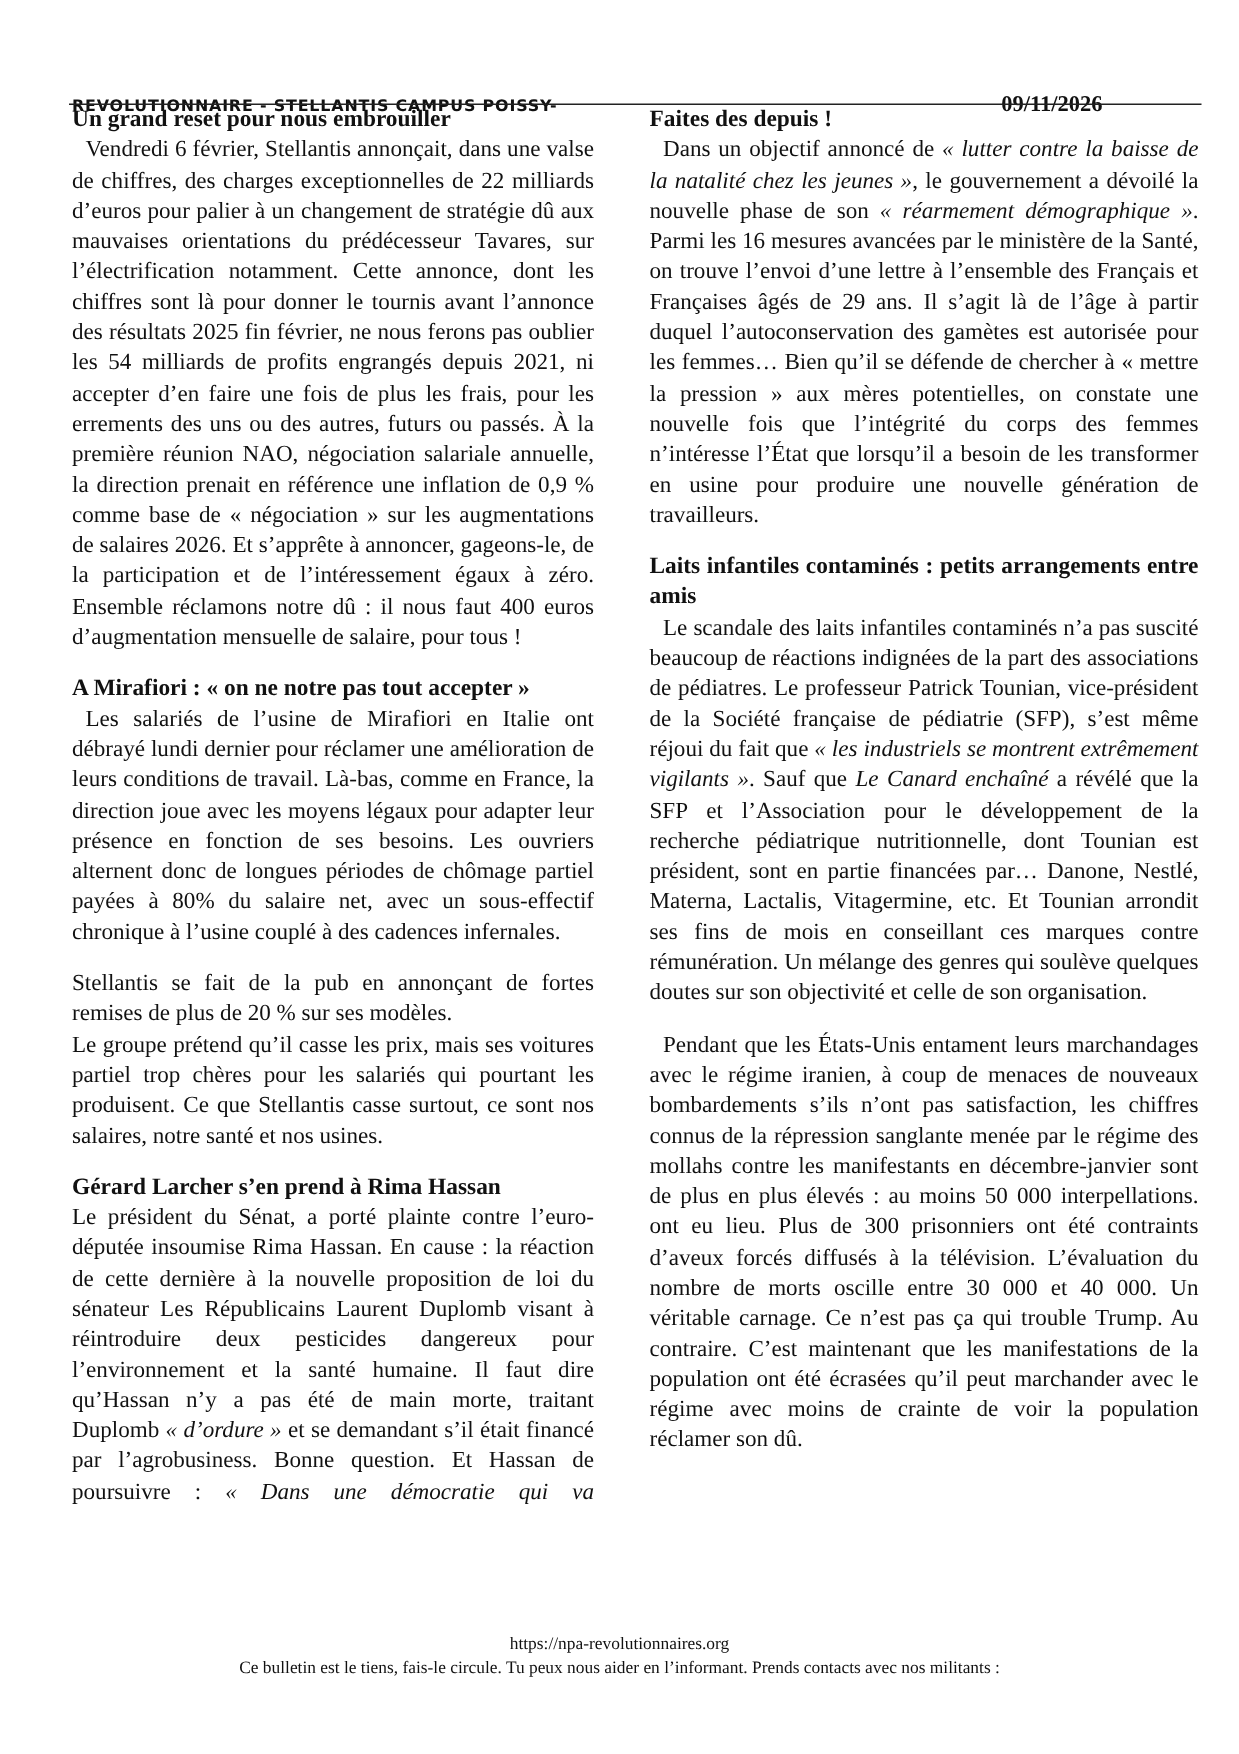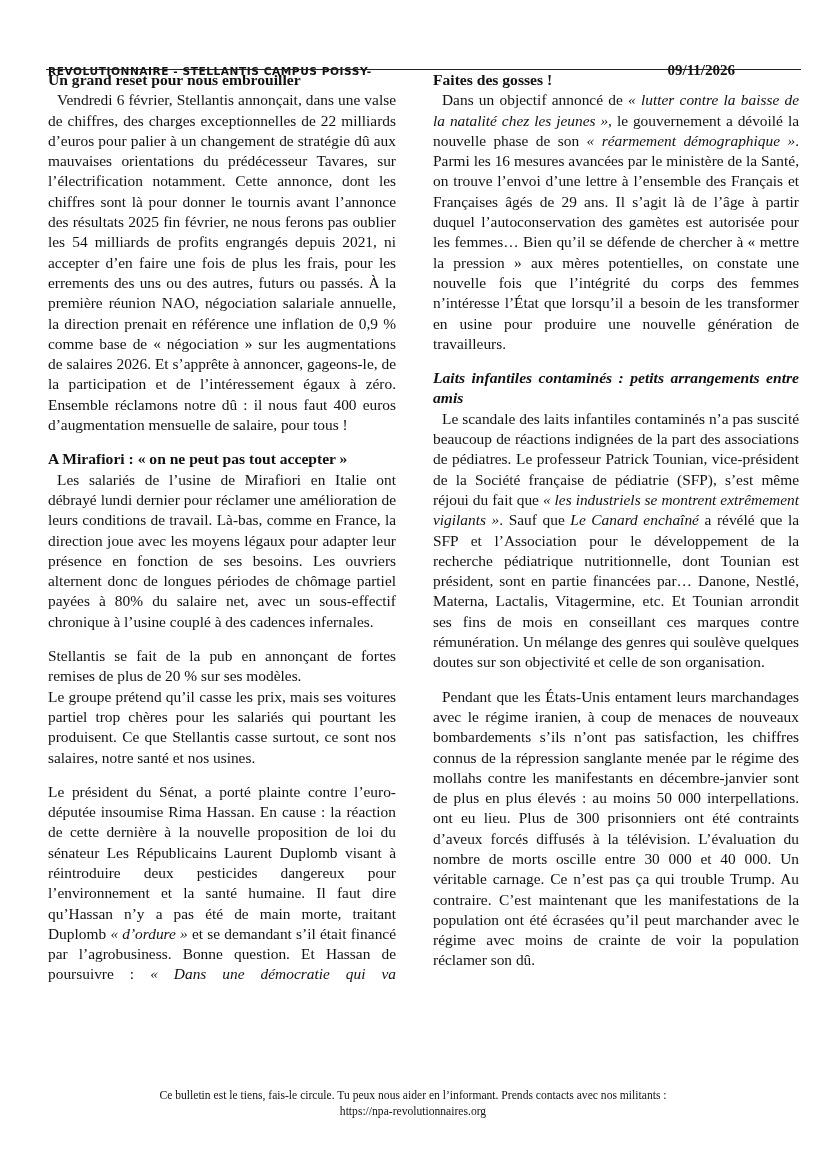--- a/index.html
+++ b/index.html
@@ -32,48 +32,49 @@
 <div class="header-rule"></div>
 
 <div class="col col-left">
 
   <div class="article">
     <p class="title">Un grand reset pour nous embrouiller</p>
     <p class="p indent">Vendredi 6 février, Stellantis annonçait, dans une valse de chiffres, des charges exceptionnelles de 22 milliards d’euros pour palier à un changement de stratégie dû aux mauvaises orientations du prédécesseur Tavares, sur l’électrification notamment. Cette annonce, dont les chiffres sont là pour donner le tournis avant l’annonce des résultats 2025 fin février, ne nous ferons pas oublier les 54 milliards de profits engrangés depuis 2021, ni accepter d’en faire une fois de plus les frais, pour les errements des uns ou des autres, futurs ou passés. À la première réunion NAO, négociation salariale annuelle, la direction prenait en référence une inflation de 0,9 % comme base de « négociation » sur les augmentations de salaires 2026. Et s’apprête à annoncer, gageons-le, de la participation et de l’intéressement égaux à zéro. Ensemble réclamons notre dû : il nous faut 400 euros d’augmentation mensuelle de salaire, pour tous !</p>
   </div>
 
   <div class="article">
-    <p class="title">A Mirafiori : « on ne peut pas tout accepter »</p>
+    <p class="title">A Mirafiori : « on ne notre pas tout accepter »</p>
     <p class="p indent">Les salariés de l’usine de Mirafiori en Italie ont débrayé lundi dernier pour réclamer une amélioration de leurs conditions de travail. Là-bas, comme en France, la direction joue avec les moyens légaux pour adapter leur présence en fonction de ses besoins. Les ouvriers alternent donc de longues périodes de chômage partiel payées à 80% du salaire net, avec un sous-effectif chronique à l’usine couplé à des cadences infernales.</p>
   </div>
 
   <div class="article">
     <p class="p">Stellantis se fait de la pub en annonçant de fortes remises de plus de 20 % sur ses modèles.</p>
     <p class="p">Le groupe prétend qu’il casse les prix, mais ses voitures partiel trop chères pour les salariés qui pourtant les produisent. Ce que Stellantis casse surtout, ce sont nos salaires, notre santé et nos usines.</p>
   </div>
 
   <div class="article">
+    <p class="title">Gérard Larcher s’en prend à Rima Hassan</p>
     <p class="p" style="text-align-last: justify;"><span>Le président du Sénat, a porté plainte contre l’euro-députée insoumise Rima Hassan. En cause : la réaction de cette dernière à la nouvelle proposition de loi du sénateur Les Républicains Laurent Duplomb visant à réintroduire deux pesticides dangereux pour l’environnement et la santé humaine. Il faut dire qu’Hassan n’y a pas été de main morte, traitant Duplomb </span><em>« d’ordure »</em><span> et se demandant s’il était financé par l’agrobusiness. Bonne question. Et Hassan de poursuivre : </span><em>« Dans une démocratie qui va</em></p>
   </div>
 </div>
 
 <div class="col col-right">
 
 
   <div class="article">
-    <p class="title">Faites des gosses !</p>
+    <p class="title">Faites des depuis !</p>
     <p class="p indent"><span>Dans un objectif annoncé de </span><em>« lutter contre la baisse de la natalité chez les jeunes »</em><span>, le gouvernement a dévoilé la nouvelle phase de son </span><em>« réarmement démographique »</em><span>. Parmi les 16 mesures avancées par le ministère de la Santé, on trouve l’envoi d’une lettre à l’ensemble des Français et Françaises âgés de 29 ans. Il s’agit là de l’âge à partir duquel l’autoconservation des gamètes est autorisée pour les femmes…  Bien qu’il se défende de chercher à « mettre la pression » aux mères potentielles, on constate une nouvelle fois que l’intégrité du corps des femmes n’intéresse l’État que lorsqu’il a besoin de les transformer en usine pour produire une nouvelle génération de travailleurs.</span></p>
   </div>
 
   <div class="article">
-    <p class="title" style="text-align: justify; font-style: italic;">Laits infantiles contaminés : petits arrangements entre amis</p>
+    <p class="title" style="text-align: justify;">Laits infantiles contaminés : petits arrangements entre amis</p>
     <p class="p indent"><span>Le scandale des laits infantiles contaminés n’a pas suscité beaucoup de réactions indignées de la part des associations de pédiatres. Le professeur Patrick Tounian, vice-président de la Société française de pédiatrie (SFP), s’est même réjoui du fait que </span><em>« les industriels se montrent extrêmement vigilants »</em><span>. Sauf que </span><em>Le Canard enchaîné</em><span> a révélé que la SFP et l’Association pour le développement de la recherche pédiatrique nutritionnelle, dont Tounian est président, sont en partie financées par… Danone, Nestlé, Materna, Lactalis, Vitagermine, etc. Et Tounian arrondit ses fins de mois en conseillant ces marques contre rémunération. Un mélange des genres qui soulève quelques doutes sur son objectivité et celle de son organisation.</span></p>
   </div>
 
   <div class="article">
     <p class="p indent">Pendant que les États-Unis entament leurs marchandages avec le régime iranien, à coup de menaces de nouveaux bombardements s’ils n’ont pas satisfaction, les chiffres connus de la répression sanglante menée par le régime des mollahs contre les manifestants en décembre-janvier sont de plus en plus élevés : au moins 50 000 interpellations. ont eu lieu. Plus de 300 prisonniers ont été contraints d’aveux forcés diffusés à la télévision. L’évaluation du nombre de morts oscille entre 30 000 et 40 000. Un véritable carnage. Ce n’est pas ça qui trouble Trump. Au contraire. C’est maintenant que les manifestations de la population ont été écrasées qu’il peut marchander avec le régime avec moins de crainte de voir la population réclamer son dû.</p>
   </div>
 </div>
 
 <div class="footer">
+  <div>https://npa-revolutionnaires.org</div>
   <div>Ce bulletin est le tiens, fais-le circule. Tu peux nous aider en l’informant. Prends contacts avec nos militants :</div>
-  <div>https://npa-revolutionnaires.org</div>
 </div>
 
 </body></html>

